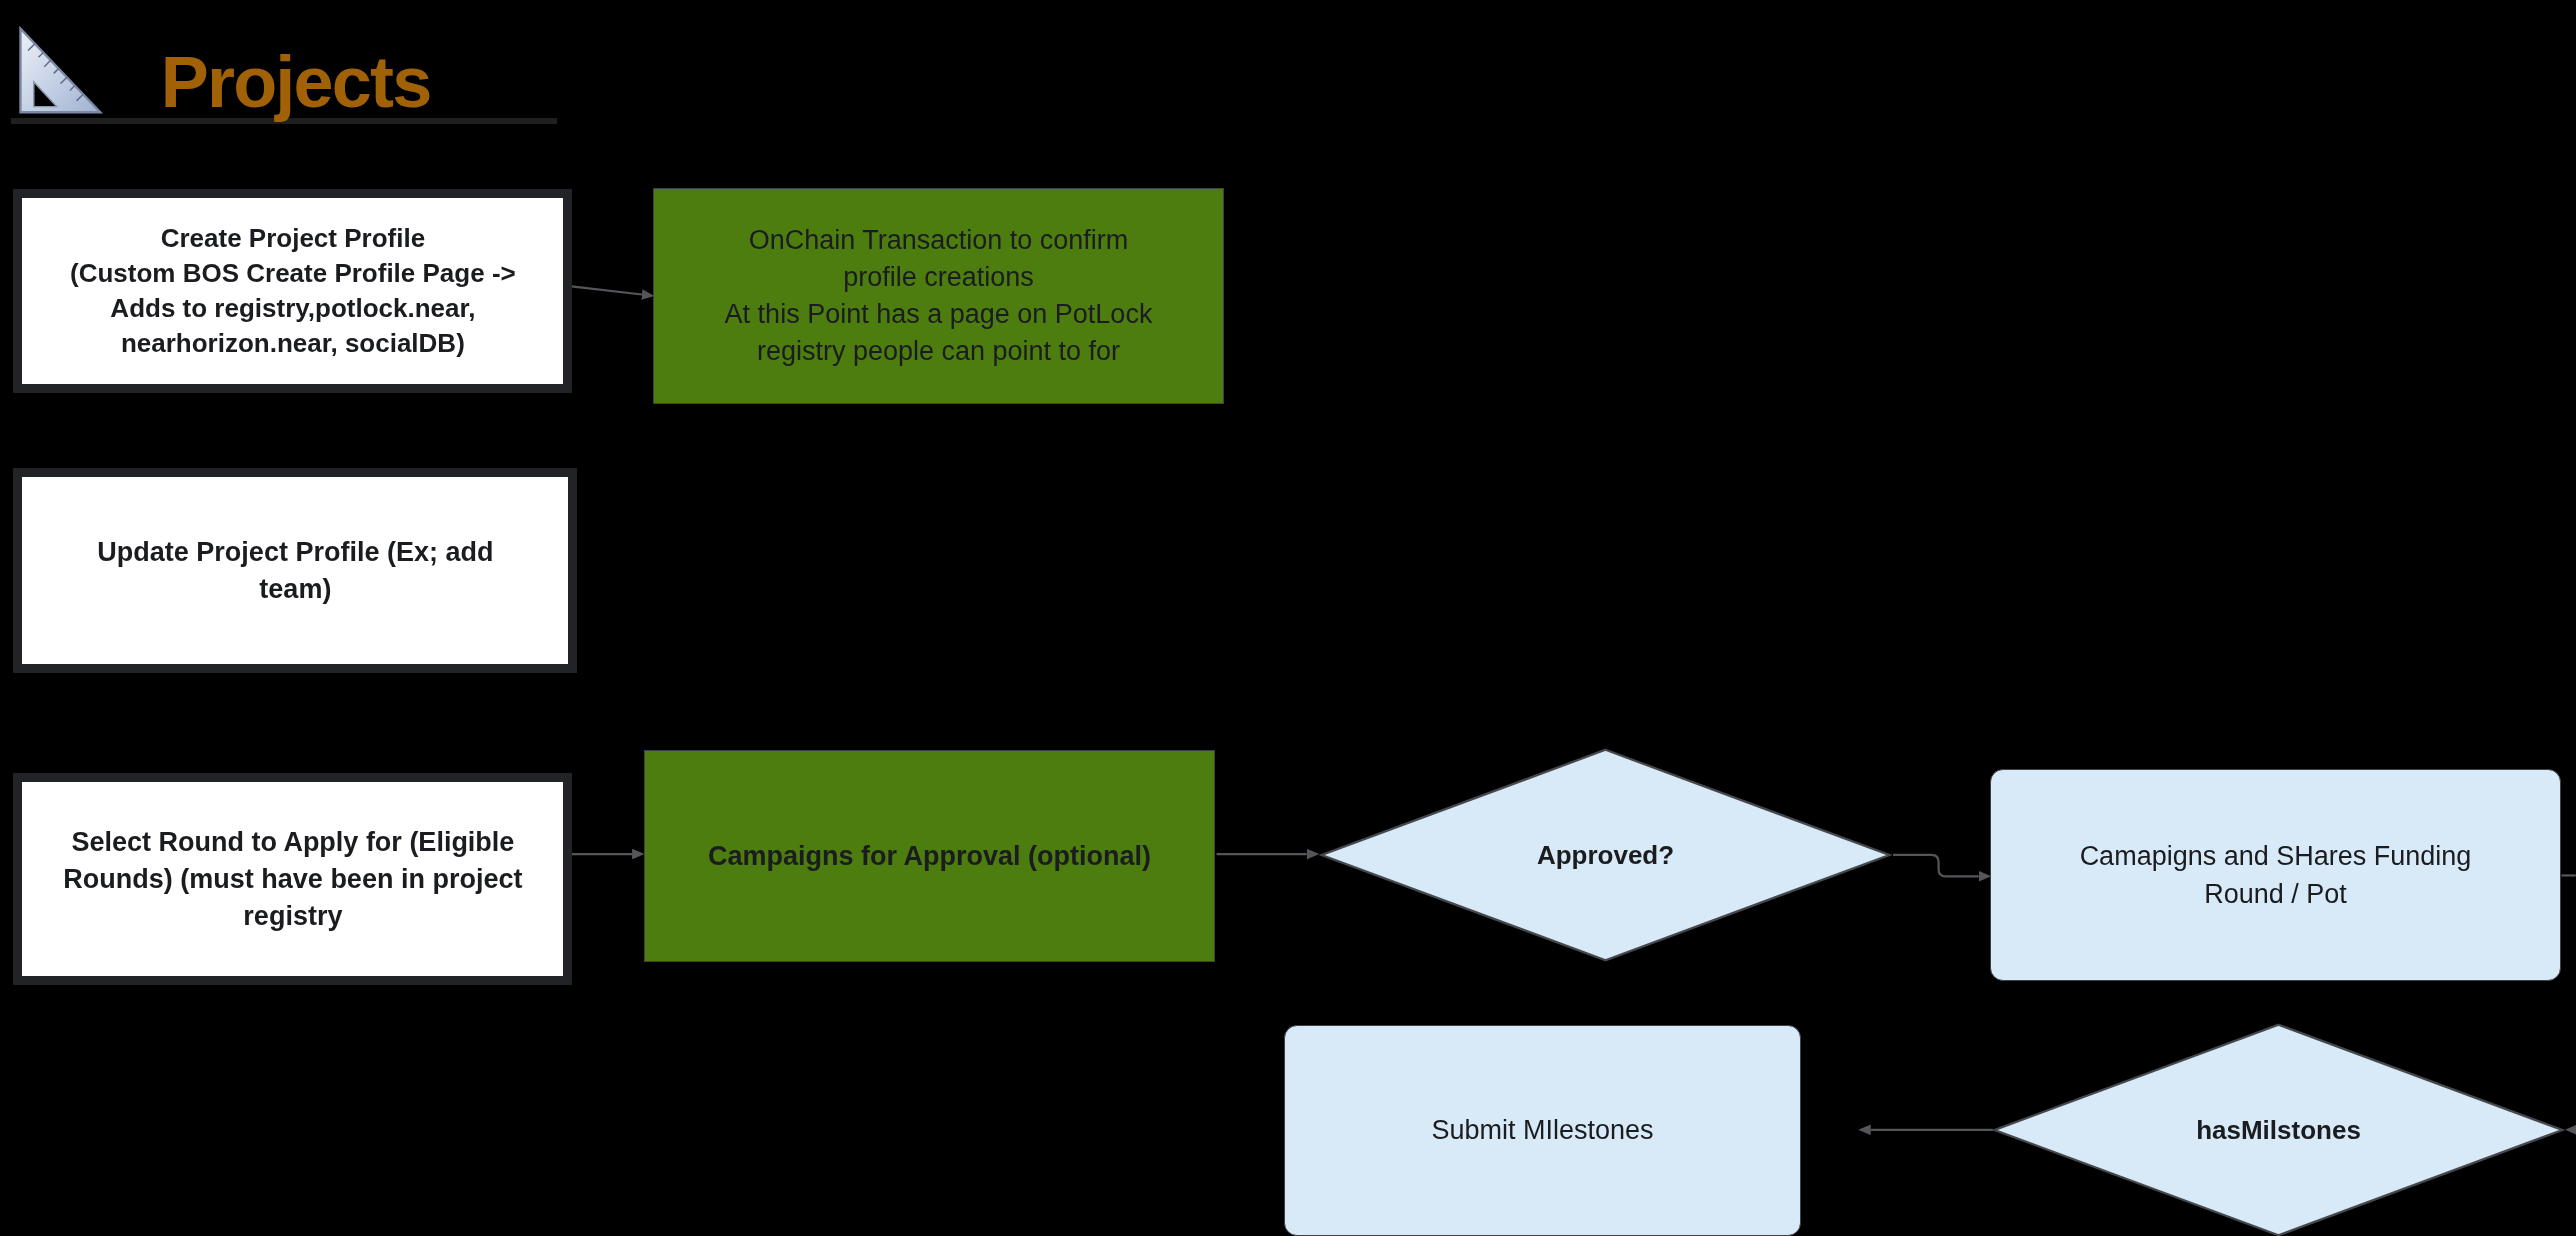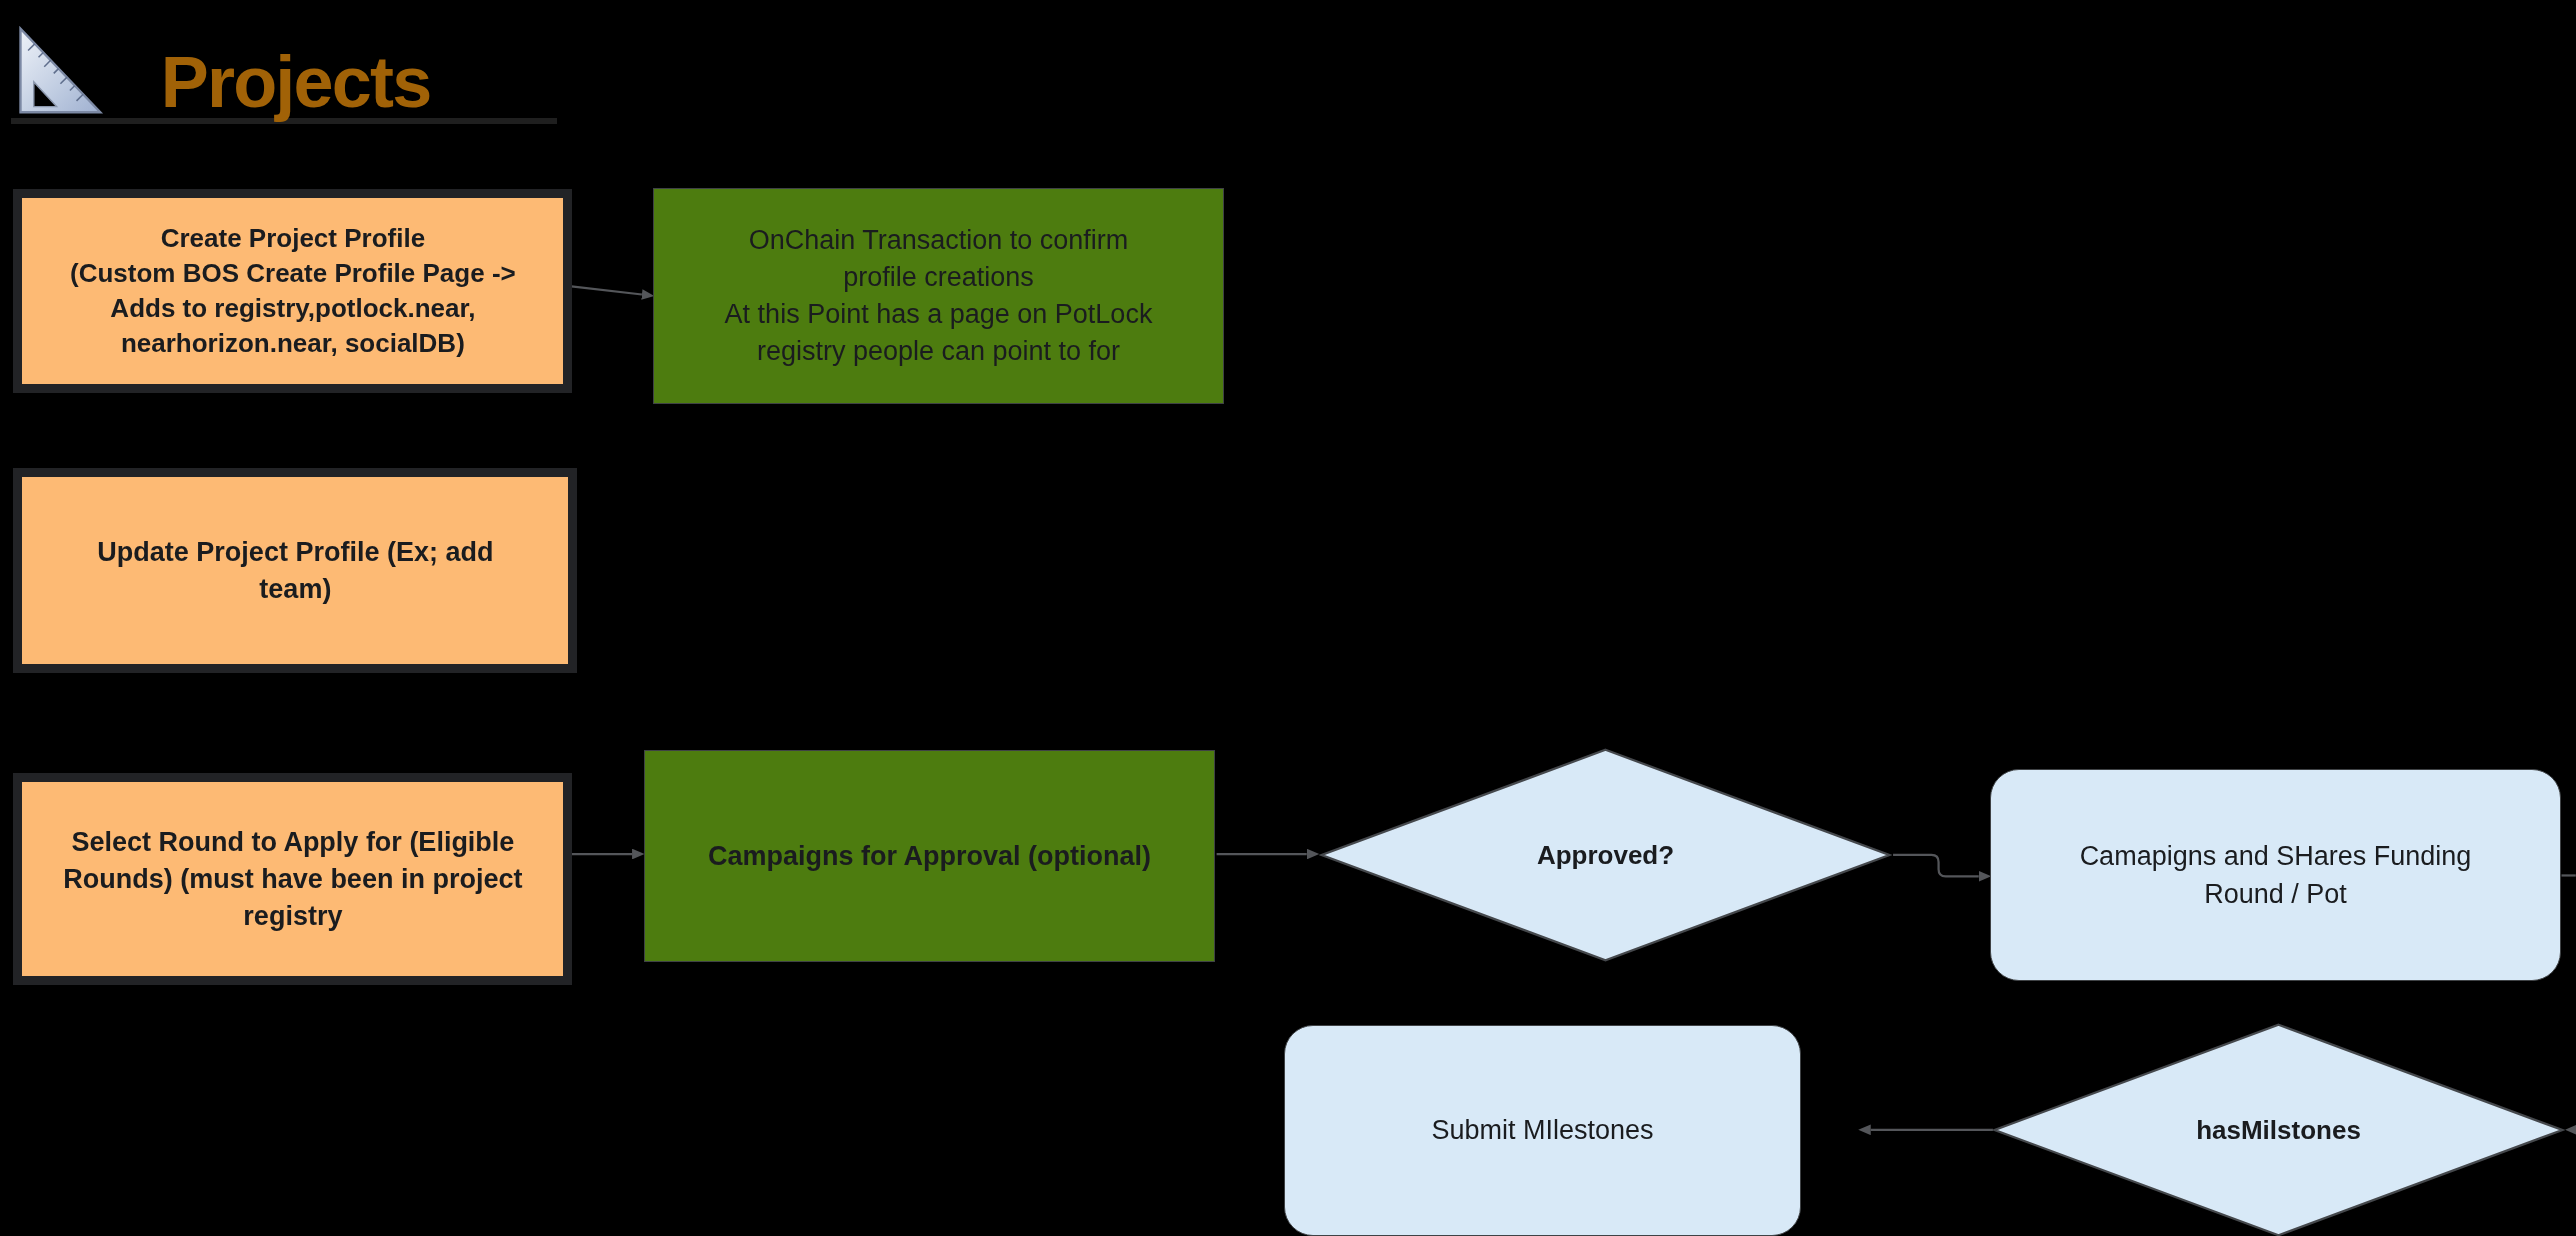--- a/index.html
+++ b/index.html
@@ -39,31 +39,31 @@
     align-items: center;
     justify-content: center;
     text-align: center;
   }
   .node .label {
     white-space: pre-line;
     color: #1a1c1f;
     padding: 0 7.1px;
   }
   .process-framed {
-    background: #fdba74;
+    background: #ffffff;
     border: 9.8px solid #222326;
   }
   .process-plain {
     background: #4d7c0f;
     border: 1.8px solid #3f4245;
   }
   .terminator {
     background: #d8e9f7;
     border: 1.8px solid #3f4245;
-    border-radius: 29px;
+    border-radius: 13px;
   }
   .decision { background: transparent; }
   .decision svg.diamond-shape {
     position: absolute;
     left: 0; top: 0; width: 100%; height: 100%;
   }
   .decision .label { position: relative; z-index: 1; }
 
   .bold { font-weight: 700; }
   .fs29 { font-size: 26px; line-height: 35px; }

